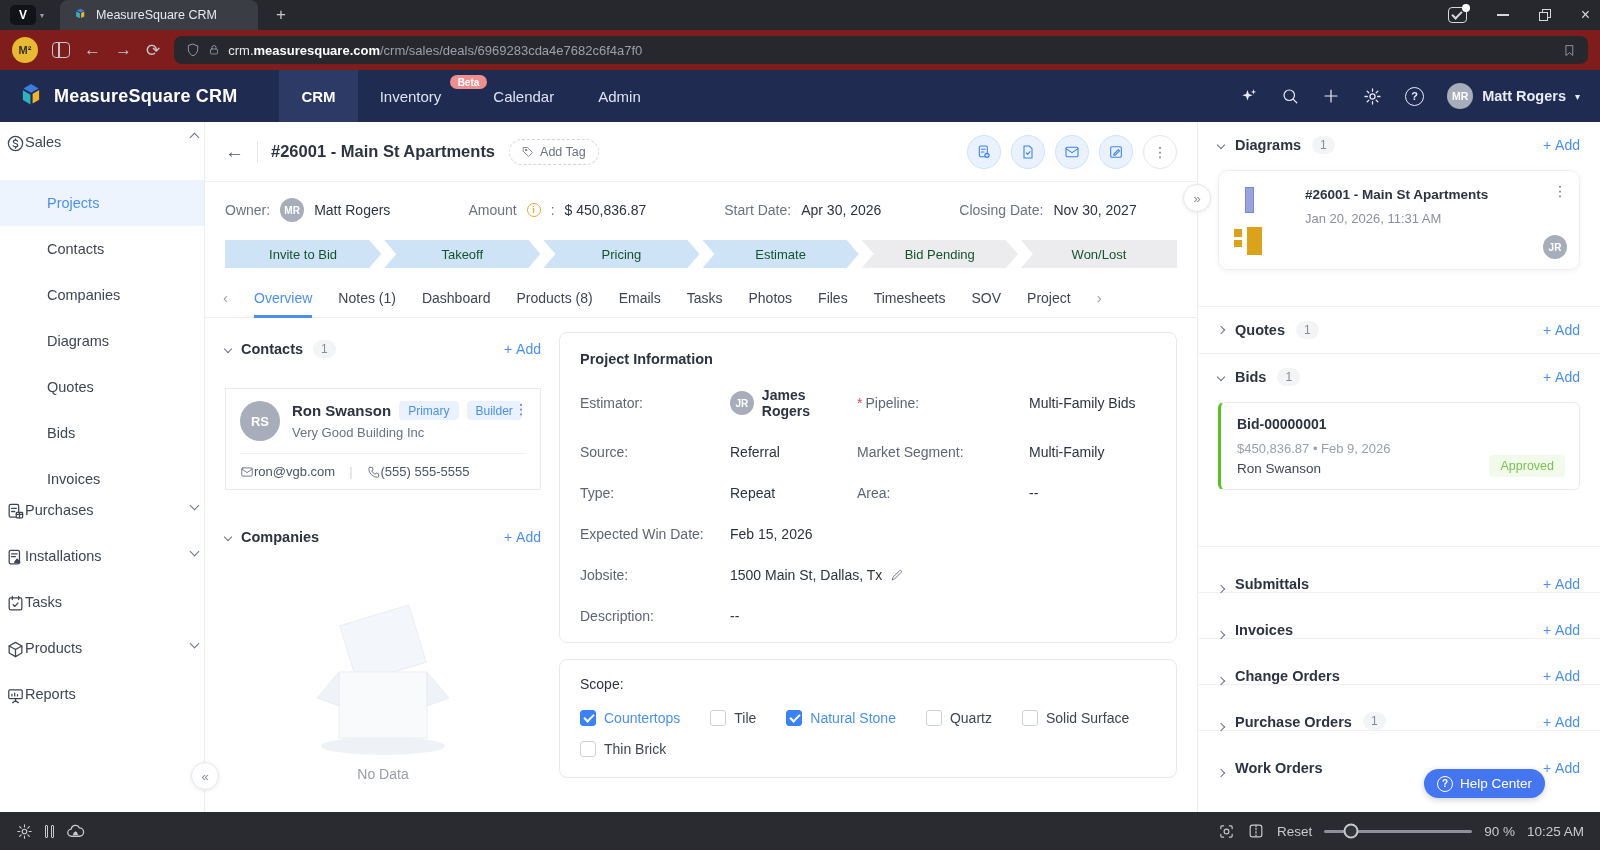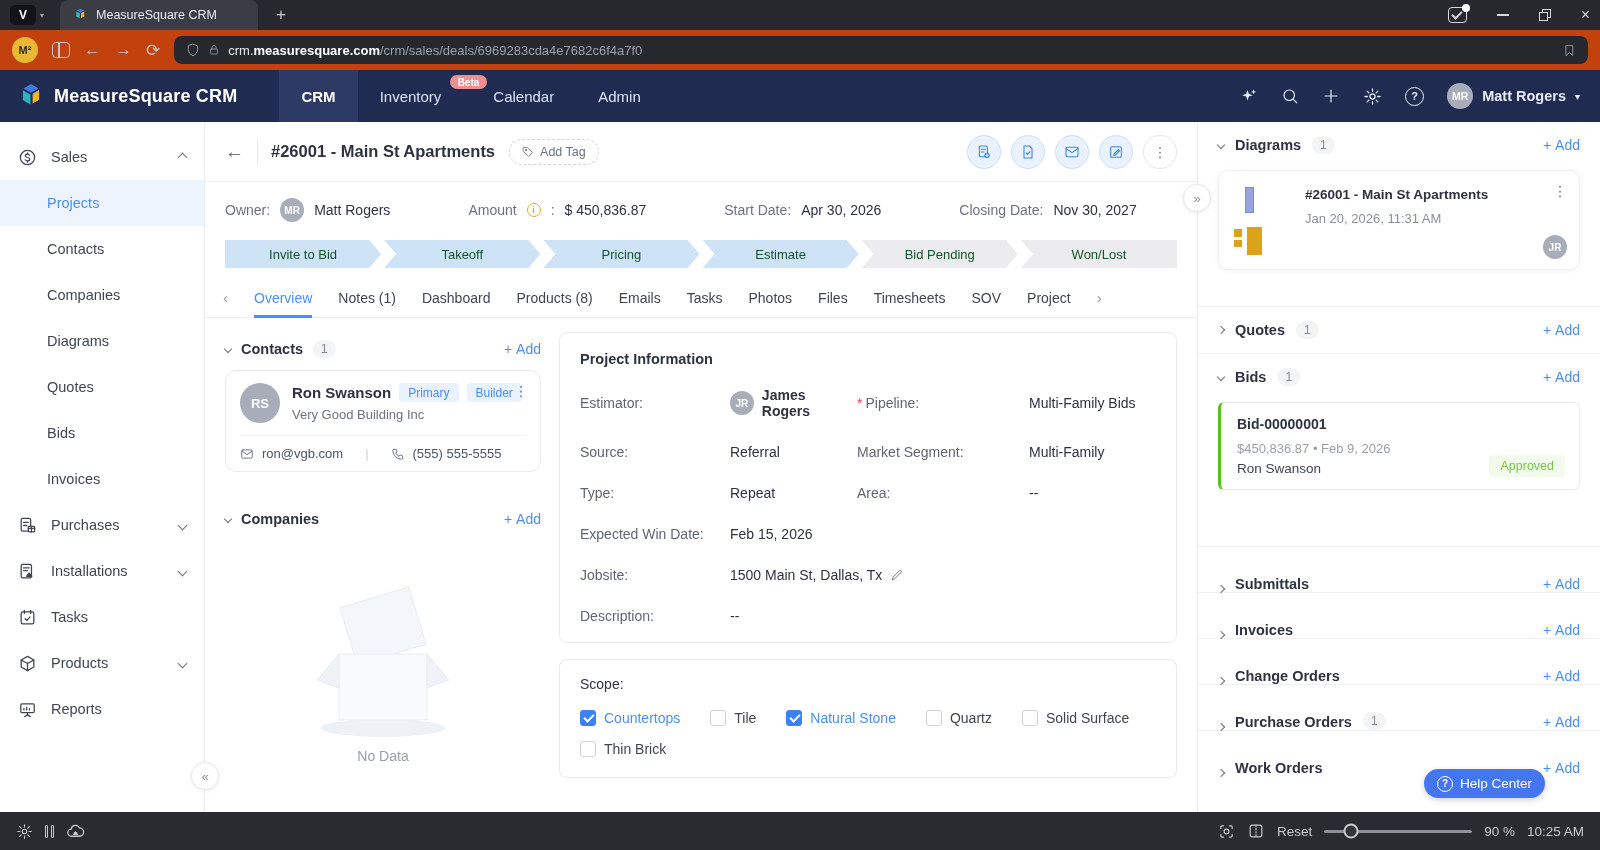--- a/index.html
+++ b/index.html
@@ -15,21 +15,21 @@
 .wincontrols{margin-left:auto;display:flex;align-items:center;gap:30px;color:#d6d8dc}
 .updbox{position:relative;width:19px;height:16px;border:1.6px solid #d6d8dc;border-radius:4px;display:grid;place-items:center}
 .updbox .chk{width:6px;height:10px;border:solid #d6d8dc;border-width:0 2px 2px 0;transform:rotate(45deg);margin-top:-3px}
 .upddot{position:absolute;right:-4px;top:-4px;width:8px;height:8px;border-radius:50%;background:#fff}
 .minbtn{width:12px;height:2px;background:#d6d8dc;display:inline-block}
 .restorebtn{position:relative;width:12px;height:12px}
 .restorebtn i{position:absolute;width:9px;height:9px;border:1.5px solid #d6d8dc;display:block}
 .restorebtn i:first-child{right:0;top:0}.restorebtn i:last-child{left:0;bottom:0;background:#26282e}
 .closebtn{font-size:16px;line-height:1}
 
-.addrbar{height:40px;background:#c2410c;display:flex;align-items:center;gap:14px;padding:0 12px;flex:none}
+.addrbar{height:40px;background:#7f1d1d;display:flex;align-items:center;gap:14px;padding:0 12px;flex:none}
 .profile-badge{width:26px;height:26px;border-radius:50%;background:#e8b931;color:#31302a;font-weight:bold;font-size:11px;display:grid;place-items:center}
 .navbtn{color:#c3c6cb;font-size:17px;background:none;border:none;font-family:inherit}
 .panelbtn{width:18px;height:16px;border:1.5px solid #c3c6cb;border-radius:4px;position:relative}
 .panelbtn::after{content:"";position:absolute;left:5px;top:0;bottom:0;width:1.5px;background:#c3c6cb}
 .urlfield{flex:1;height:28px;background:#26282e;border-radius:8px;display:flex;align-items:center;gap:8px;padding:0 12px;font-size:13px;color:#9ba0a8}
 .url-prefix{color:#e6e8eb}.url-domain{color:#fff;font-weight:bold}.url-path{color:#9ba0a8}
 
 .appheader{height:52px;background:#202b52;display:flex;align-items:stretch;padding:0 0 0 18px;color:#fff;flex:none}
 .brand{display:flex;align-items:center;gap:10px;font-size:18px;font-weight:800;letter-spacing:.2px}
 .mainnav{display:flex;margin-left:42px}
@@ -41,21 +41,21 @@
 .user{display:flex;align-items:center;gap:9px}
 .avatar{border-radius:50%;background:#a7aeb9;color:#fff;font-weight:bold;display:grid;place-items:center}
 .av26{width:26px;height:26px;font-size:10.5px}
 .av24{width:24px;height:24px;font-size:10px}
 .av40{width:40px;height:40px;font-size:13px}
 .caret{font-size:10px}
 
 .workspace{flex:1;display:flex;min-height:0;position:relative}
 
 .sidebar{width:205px;flex:none;border-right:1px solid #ecedef;padding-top:12px;font-size:14.5px;color:#3f4652;position:relative}
-.side-row{display:flex;align-items:center;gap:14px;height:46px;padding:0 18px}
+.side-row{display:flex;align-items:flex-start;gap:0;height:46px;padding:0 6px}
 .side-row .chev{margin-left:auto}
 .sub{display:flex;align-items:center;height:46px;padding-left:47px;color:#3f4652}
 .sub.active{background:#eef4fe;color:#4a90f4}
 .chev{width:7px;height:7px;border-right:1.6px solid #6b7280;border-bottom:1.6px solid #6b7280;display:inline-block;flex:none}
 .chev.down{transform:rotate(45deg)}
 .chev.right{transform:rotate(-45deg)}
 .chev.up{transform:rotate(-135deg)}
 .chev.sm{width:6px;height:6px}
 .collapse-btn{position:absolute;left:191px;bottom:22px;width:28px;height:28px;border-radius:50%;background:#fff;border:1px solid #e6e8ec;box-shadow:0 1px 4px rgba(0,0,0,.08);display:grid;place-items:center;color:#8a9099;font-size:13px;z-index:5}
 .expand-btn{position:absolute;right:389px;top:62px;width:28px;height:28px;border-radius:50%;background:#fff;border:1px solid #e6e8ec;box-shadow:0 1px 4px rgba(0,0,0,.08);display:grid;place-items:center;color:#8a9099;font-size:13px;z-index:5}
@@ -86,28 +86,28 @@
 .tabsrow{display:flex;align-items:center;gap:26px;padding:0 18px;height:40px;border-bottom:1px solid #ebedf0;font-size:14px;color:#3f4652;flex:none}
 .scrollarrow{color:#9aa0a8;font-size:15px}
 .tab-item{height:40px;display:flex;align-items:center;border-bottom:3px solid transparent;padding-top:3px}
 .tab-item.active{color:#4a90f4;font-weight:500;border-bottom-color:#4a90f4}
 
 .dealbody{flex:1;display:flex;gap:18px;padding:14px 20px;min-height:0}
 .leftcol{width:316px;flex:none}
 .section-head{display:flex;align-items:center;gap:10px;height:34px;font-size:14.5px;font-weight:600;color:#2d3340}
 .countpill{background:#f3f4f6;color:#878d96;font-size:12px;font-weight:normal;border-radius:10px;padding:2px 8px}
 .addlink{margin-left:auto;color:#4a90f4;font-size:14px;font-weight:500;display:flex;align-items:center;gap:4px;background:none;border:none;font-family:inherit}
-.contact-card{border:1px solid #e8eaee;border-radius:11px;padding:12px 14px 0;margin-top:4px;position:relative}
+.contact-card{border:1px solid #e8eaee;border-radius:0;padding:12px 14px 0;margin-top:22px;position:relative}
 .c-top{display:flex;gap:12px}
 .c-name-row{display:flex;align-items:center;gap:8px}
 .c-name{font-size:15px;font-weight:600;color:#2d3340}
 .tagpill{background:#e9f2fe;color:#4a90f4;font-size:12px;border-radius:4px;padding:2.5px 9px}
 .c-company{font-size:13px;color:#6b7280;margin-top:5px}
 .c-more{position:absolute;right:12px;top:12px;color:#6b7280;font-size:14px;background:none;border:none}
-.c-footer{display:flex;align-items:center;gap:8px;padding:10px 0;border-top:1px solid #f0f1f3;margin-top:12px;font-size:13px;color:#4b5563}
+.c-footer{display:flex;align-items:center;padding:10px 0;border-top:1px solid #f0f1f3;margin-top:12px;font-size:13px;color:#4b5563}
 .c-sep{color:#d0d4da;margin:0 14px}
 .companies-head{margin-top:30px}
 .emptybox{display:flex;flex-direction:column;align-items:center;margin-top:26px}
 .nodata{color:#9aa0a8;font-size:14px;margin-top:6px}
 
 .rightcol{flex:1;display:flex;flex-direction:column;gap:16px;min-width:0}
 .card{border:1px solid #e8eaee;border-radius:8px;padding:18px 20px}
 .card-title{font-size:14.5px;font-weight:600;color:#2d3340;margin-bottom:20px}
 .pi-grid{display:grid;grid-template-columns:150px 1fr 172px 1fr;row-gap:25px;font-size:14px;align-items:center}
 .pi-label{color:#5f6673}

